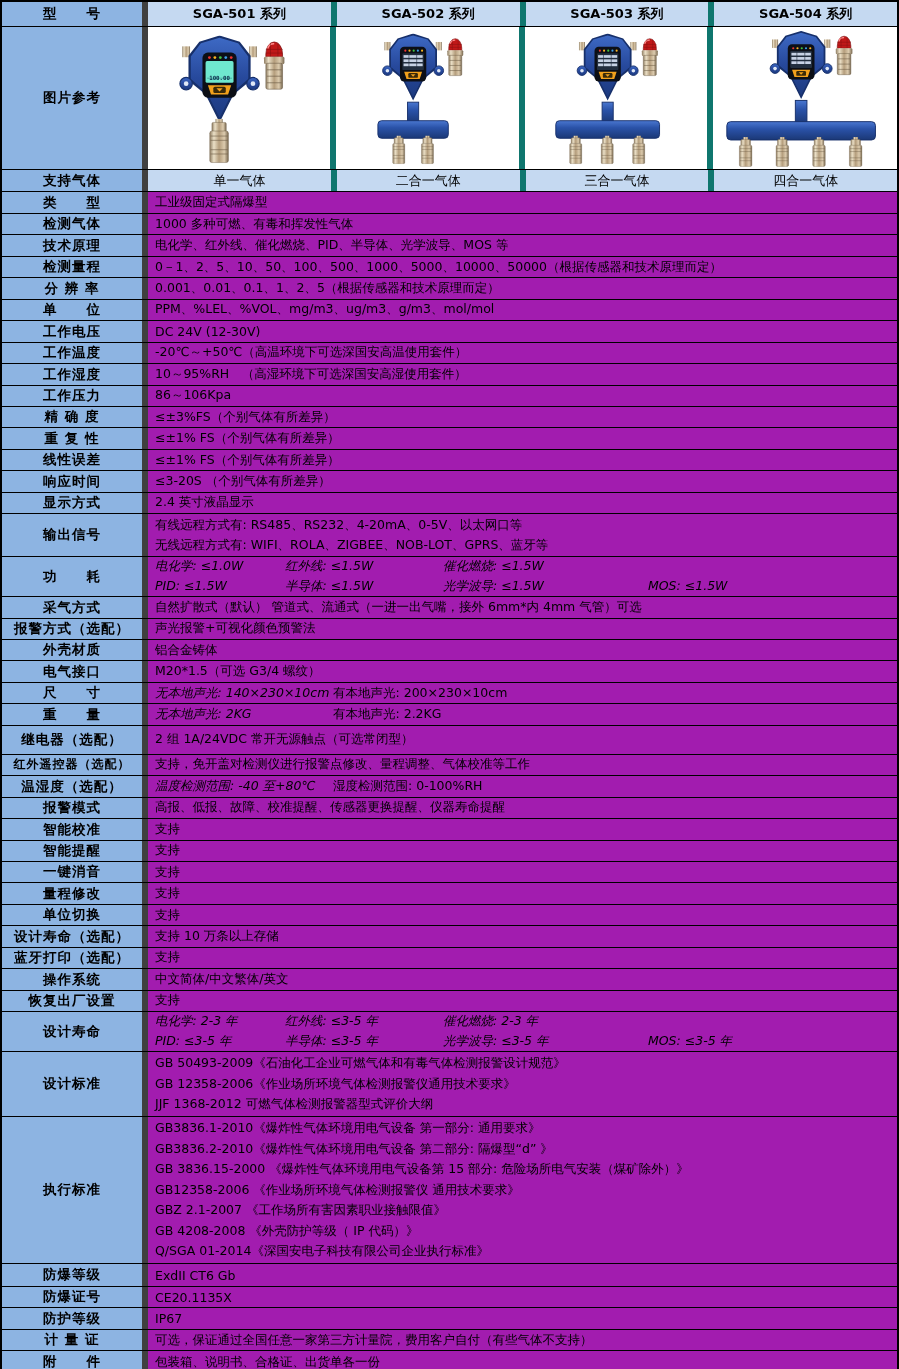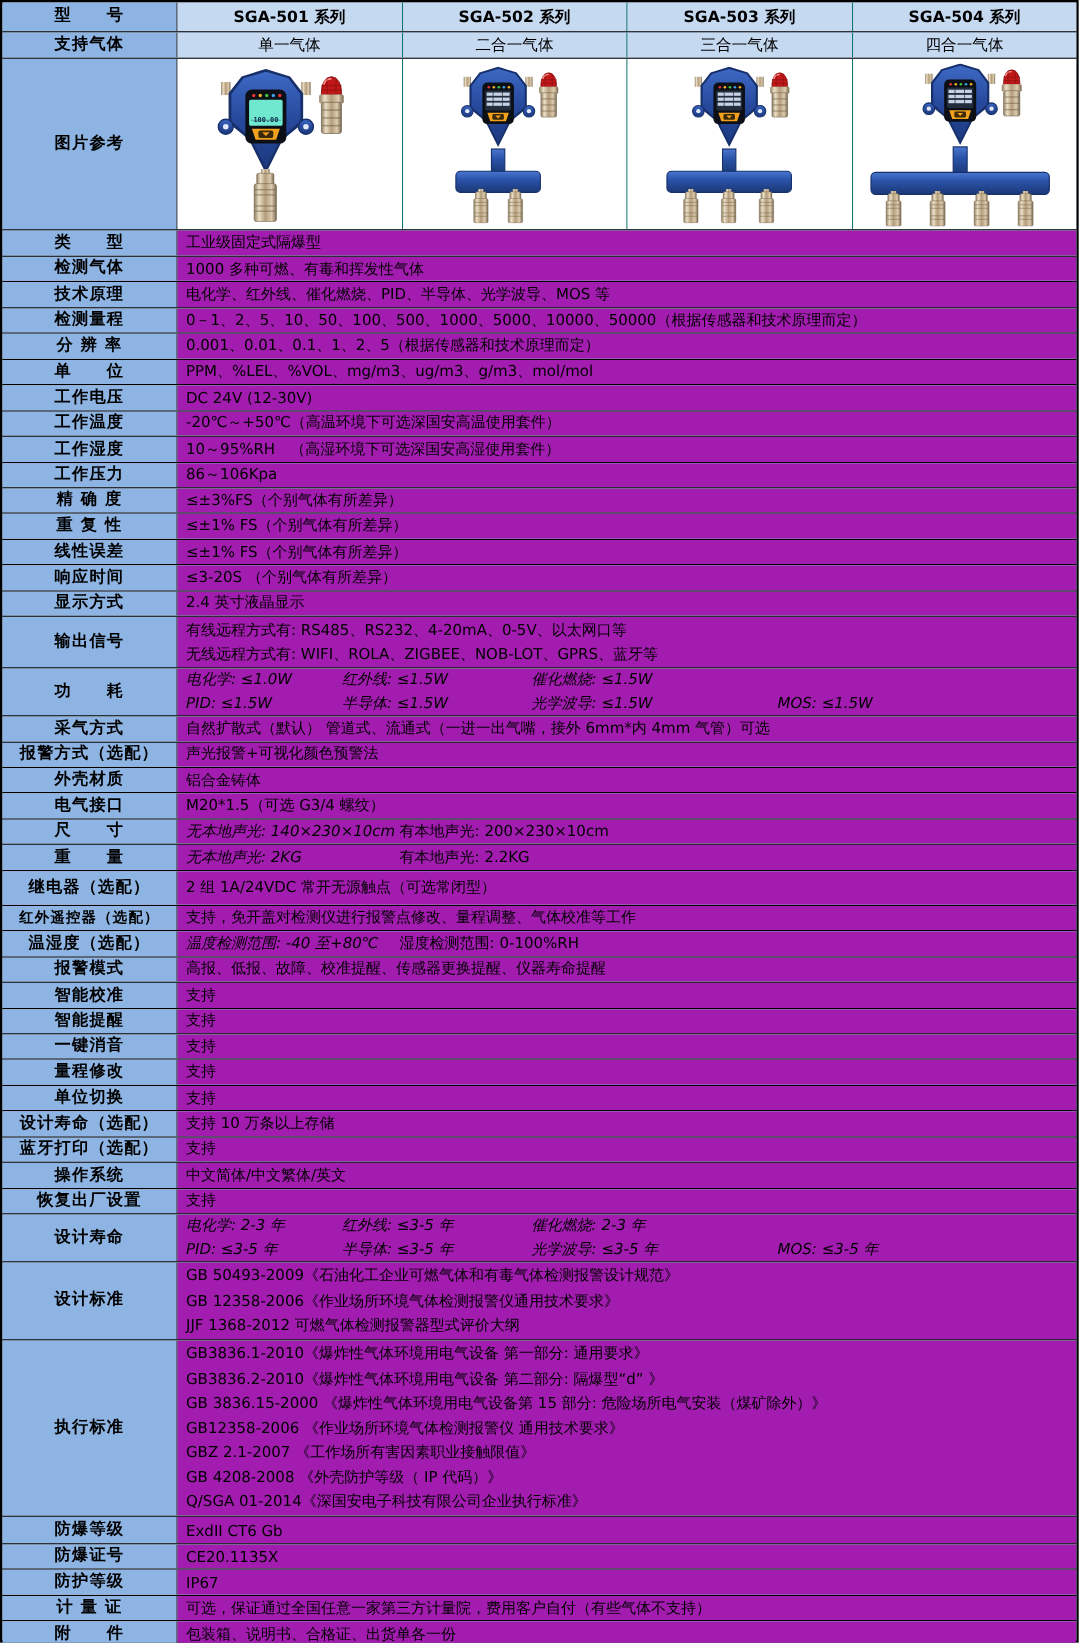--- a/index.html
+++ b/index.html
@@ -5,32 +5,32 @@
   html,body{margin:0;padding:0;background:#fff;}
   .spec-table{
     width:899px;height:1369px;box-sizing:border-box;
     border:2px solid #000;background:#C5D9F1;
     display:flex;flex-direction:column;
     font-family:"DejaVu Sans","Liberation Sans",sans-serif;color:#000;
   }
   .row{display:flex;flex:none;border-bottom:1px solid #000;box-sizing:border-box;overflow:hidden;}
   .row:last-child{border-bottom:none;}
   .lbl{
-    width:146px;flex:none;background:#8DB4E2;border-right:1px solid #404040;
+    width:146px;flex:none;background:#8DB4E2;border-right:6px solid #404040;
     display:flex;align-items:center;justify-content:center;text-align:center;
     font-weight:bold;font-size:13.5px;letter-spacing:1px;box-sizing:border-box;padding:0 2px;line-height:1.15;
   }
   .val{
     flex:1;background:#a21caf;display:flex;align-items:center;
     padding:0 7px;font-size:12.5px;box-sizing:border-box;white-space:nowrap;overflow:hidden;
   }
   .val.stack{flex-direction:column;align-items:flex-start;justify-content:center;padding:2px 7px;}
   .val.stack .line{line-height:20.5px;white-space:nowrap;}
   .cols4{flex:1;display:flex;}
-  .cols4 .c{flex:1;border-right:1px solid #0f766e;display:flex;align-items:center;justify-content:center;box-sizing:border-box;font-size:13px;}
+  .cols4 .c{flex:1;border-right:6px solid #0f766e;display:flex;align-items:center;justify-content:center;box-sizing:border-box;font-size:13px;}
   .cols4 .c:last-child{border-right:none;}
   .hdr .c{font-weight:bold;background:#C5D9F1;}
   .imgs .c{background:#fff;}
   .gasrow .c{background:#C5D9F1;}
   .pair{display:flex;width:100%;}
   .pair .p1{width:178px;flex:none;font-style:italic;}
   .grid4{display:grid;grid-template-columns:130px 158px 205px 1fr;width:100%;row-gap:3px;}
   .grid4 span{white-space:nowrap;font-style:italic;}
 </style>
 </head>
@@ -150,30 +150,20 @@
   <div class="row" style="height:25px">
     <div class="lbl">型　　号</div>
     <div class="cols4 hdr">
       <div class="c">SGA-501 系列</div>
       <div class="c">SGA-502 系列</div>
       <div class="c">SGA-503 系列</div>
       <div class="c">SGA-504 系列</div>
     </div>
   </div>
 
-  <div class="row" style="height:22px">
-    <div class="lbl">支持气体</div>
-    <div class="cols4 gasrow">
-      <div class="c">单一气体</div>
-      <div class="c">二合一气体</div>
-      <div class="c">三合一气体</div>
-      <div class="c">四合一气体</div>
-    </div>
-  </div>
-
   <div class="row" style="height:143px">
     <div class="lbl">图片参考</div>
     <div class="cols4 imgs">
       <div class="c">
         <svg width="176" height="138" viewBox="0 0 190 143" role="img" aria-label="SGA-501 固定式气体检测仪">
           <use href="#sym-head-single" x="22" y="4" width="104" height="104"></use>
           <text x="74" y="52" font-size="6.2" text-anchor="middle" fill="#0c2a4a" font-family="DejaVu Sans Mono, monospace" font-weight="bold">100.00</text>
           <use href="#sym-beacon" x="116" y="4" width="34" height="64"></use>
           <use href="#sym-sensor" x="60" y="94" width="27" height="48"></use>
         </svg>
@@ -204,20 +194,30 @@
           <use href="#sym-head-multi" x="52" y="2" width="78" height="78"></use>
           <use href="#sym-beacon" x="122" y="2" width="27" height="50"></use>
           <rect x="85" y="74" width="12" height="24" fill="url(#gbluebar)" stroke="#17306b" stroke-width="1"></rect>
           <rect x="14" y="96" width="154" height="19" rx="4" fill="url(#gbluebar)" stroke="#17306b" stroke-width="1"></rect>
           <use href="#sym-sensor" x="22" y="112" width="23" height="31"></use>
           <use href="#sym-sensor" x="60" y="112" width="23" height="31"></use>
           <use href="#sym-sensor" x="98" y="112" width="23" height="31"></use>
           <use href="#sym-sensor" x="136" y="112" width="23" height="31"></use>
         </svg>
       </div>
+    </div>
+  </div>
+
+  <div class="row" style="height:22px">
+    <div class="lbl">支持气体</div>
+    <div class="cols4 gasrow">
+      <div class="c">单一气体</div>
+      <div class="c">二合一气体</div>
+      <div class="c">三合一气体</div>
+      <div class="c">四合一气体</div>
     </div>
   </div>
 
   <div class="row" style="height:22px">
     <div class="lbl">类　　型</div>
     <div class="val">工业级固定式隔爆型</div>
   </div>
   <div class="row" style="height:21.45px">
     <div class="lbl">检测气体</div>
     <div class="val">1000 多种可燃、有毒和挥发性气体</div>

